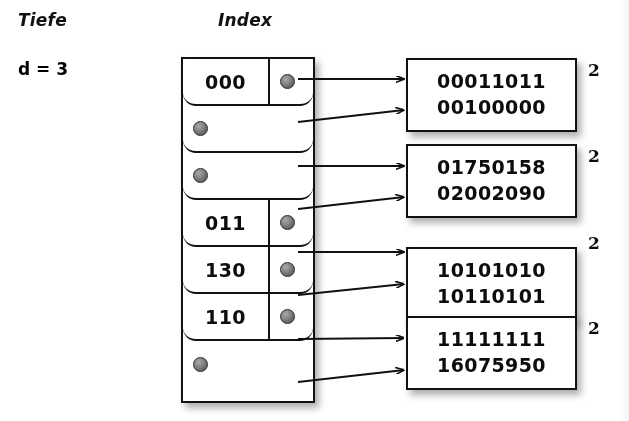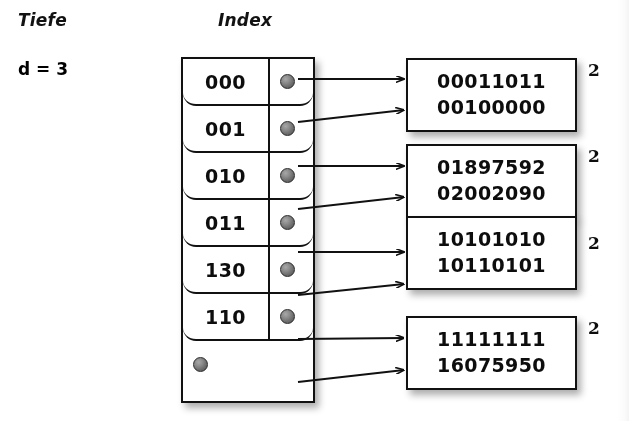--- a/index.html
+++ b/index.html
@@ -161,28 +161,26 @@
   <div id="index-table">
 
     <div class="index-row">
       <div class="index-key">000</div>
       <div class="index-ptr">
         <span class="ptr-dot"></span>
       </div>
     </div>
 
     <div class="index-row">
-      <div class="index-key">001</div>
-      <div class="index-ptr">
-        <span class="ptr-dot"></span>
-      </div>
-    </div>
-
-    <div class="index-row">
-      <div class="index-key">010</div>
+      <div class="index-ptr">
+        <span class="ptr-dot"></span>
+      </div>
+    </div>
+
+    <div class="index-row">
       <div class="index-ptr">
         <span class="ptr-dot"></span>
       </div>
     </div>
 
     <div class="index-row">
       <div class="index-key">011</div>
       <div class="index-ptr">
         <span class="ptr-dot"></span>
       </div>
@@ -235,26 +233,26 @@
     <line x1="298" y1="382" x2="404" y2="370" stroke="#111111" stroke-width="2" marker-end="url(#arrowhead)"></line>
   </svg>
 
   <div class="page-box" style="top:58px;">
     <div class="page-line">00011011</div>
     <div class="page-line">00100000</div>
   </div>
   <div class="page-count" style="top:60px;">2</div>
 
   <div class="page-box" style="top:144px;">
-    <div class="page-line">01897592</div>
+    <div class="page-line">01750158</div>
     <div class="page-line">02002090</div>
   </div>
   <div class="page-count" style="top:146px;">2</div>
 
-  <div class="page-box" style="top:216px;">
+  <div class="page-box" style="top:247px;">
     <div class="page-line">10101010</div>
     <div class="page-line">10110101</div>
   </div>
   <div class="page-count" style="top:233px;">2</div>
 
   <div class="page-box" style="top:316px;">
     <div class="page-line">11111111</div>
     <div class="page-line">16075950</div>
   </div>
   <div class="page-count" style="top:318px;">2</div>

